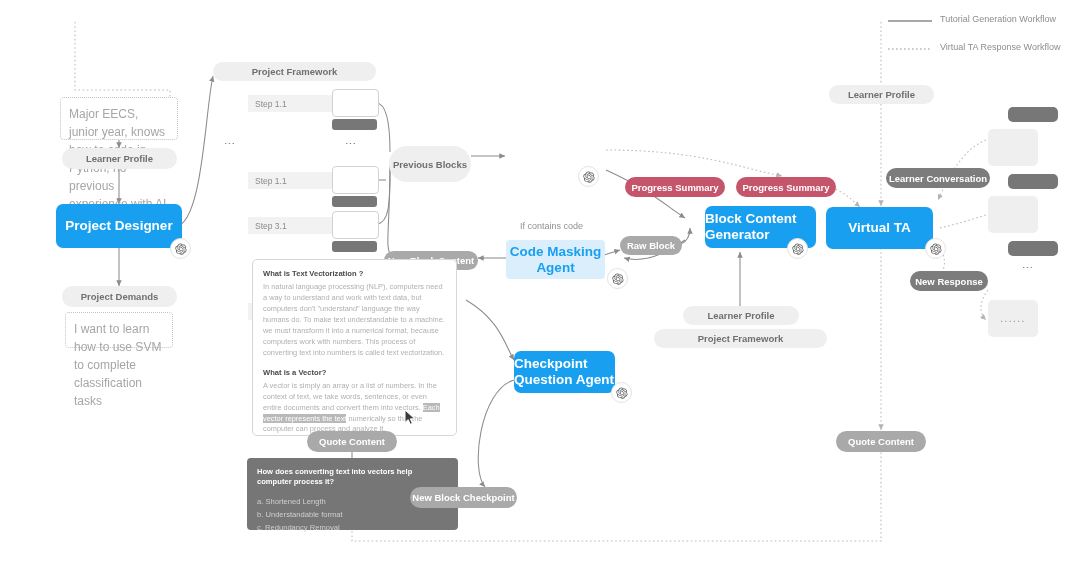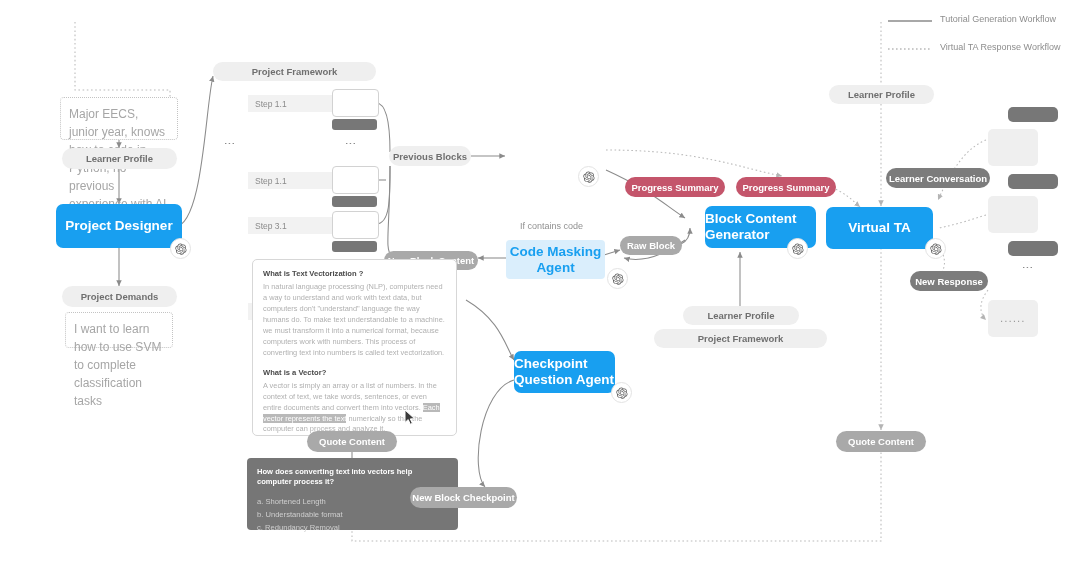--- a/index.html
+++ b/index.html
@@ -167,21 +167,21 @@
   <div class="steplabel" style="left:213px;top:172px;width:120px;height:17px;">Step 1.1</div>
   <div class="stepwhite" style="left:332px;top:166px;width:45px;height:26px;"></div>
   <div class="stepbar" style="left:332px;top:196px;width:45px;height:11px;"></div>
 
   <div class="steplabel" style="left:213px;top:217px;width:120px;height:17px;">Step 3.1</div>
   <div class="stepwhite" style="left:332px;top:211px;width:45px;height:26px;"></div>
   <div class="stepbar" style="left:332px;top:241px;width:45px;height:11px;"></div>
 
   <div class="steplabel" style="left:213px;top:303px;width:38px;height:17px;">Step 3.2</div>
 
-  <div class="pill pill-light" style="left:389px;top:146px;width:82px;height:20px;">Previous Blocks</div>
+  <div class="pill pill-light" style="left:389px;top:146px;width:82px;height:36px;">Previous Blocks</div>
 
   <div class="gpt" style="left:578px;top:166px;">
     <svg viewBox="0 0 24 24">
         <path fill="#5a5a5a" d="M21.5 10.3a5.6 5.6 0 0 0-.5-4.6 5.7 5.7 0 0 0-6.1-2.7A5.6 5.6 0 0 0 10.6 1 5.7 5.7 0 0 0 5.2 4.9a5.6 5.6 0 0 0-3.7 2.7 5.7 5.7 0 0 0 .7 6.6 5.6 5.6 0 0 0 .5 4.6 5.7 5.7 0 0 0 6.1 2.7 5.6 5.6 0 0 0 4.3 1.9 5.7 5.7 0 0 0 5.4-3.9 5.6 5.6 0 0 0 3.7-2.7 5.7 5.7 0 0 0-.7-6.5zM13.1 21.6a4.2 4.2 0 0 1-2.7-1l.13-.07 4.5-2.6a.73.73 0 0 0 .37-.64V10.9l1.9 1.1a.07.07 0 0 1 .04.05v5.26a4.23 4.23 0 0 1-4.24 4.23zM4 18.2a4.2 4.2 0 0 1-.5-2.8l.13.08 4.5 2.6a.73.73 0 0 0 .74 0l5.5-3.17v2.2a.07.07 0 0 1-.03.06l-4.55 2.62A4.23 4.23 0 0 1 4 18.2zM2.84 8.6a4.2 4.2 0 0 1 2.2-1.85v5.35a.72.72 0 0 0 .36.63l5.48 3.16-1.9 1.1a.07.07 0 0 1-.07 0L4.36 14.3A4.23 4.23 0 0 1 2.84 8.6zm15.62 3.63l-5.5-3.18 1.9-1.1a.07.07 0 0 1 .07 0l4.55 2.63a4.23 4.23 0 0 1-.65 7.63V12.9a.72.72 0 0 0-.37-.64zm1.89-2.84l-.13-.08-4.49-2.61a.73.73 0 0 0-.74 0L9.5 9.87V7.66a.07.07 0 0 1 .03-.06l4.55-2.62a4.23 4.23 0 0 1 6.28 4.38zM8.46 13.1l-1.9-1.1a.07.07 0 0 1-.04-.05V6.7a4.23 4.23 0 0 1 6.94-3.25l-.13.08-4.5 2.6a.73.73 0 0 0-.37.64zm1.03-2.22L12 9.46l2.5 1.44v2.88L12 15.22l-2.5-1.44z"></path>
       </svg>
   </div>
 
   <div style="position:absolute;left:520px;top:221px;font-size:9px;color:#909090;">If contains code</div>
 
   <div class="agent-lite" style="left:506px;top:240px;width:99px;height:39px;">Code Masking Agent</div>

